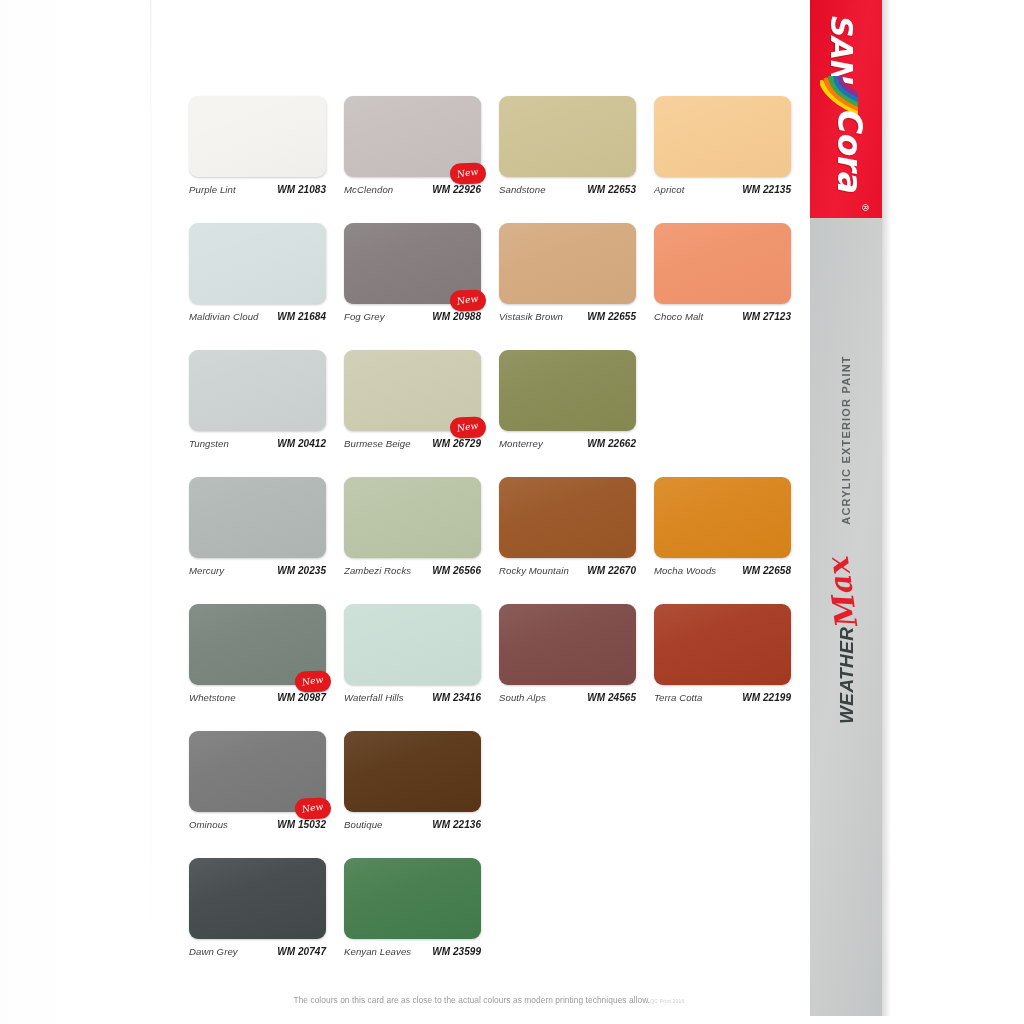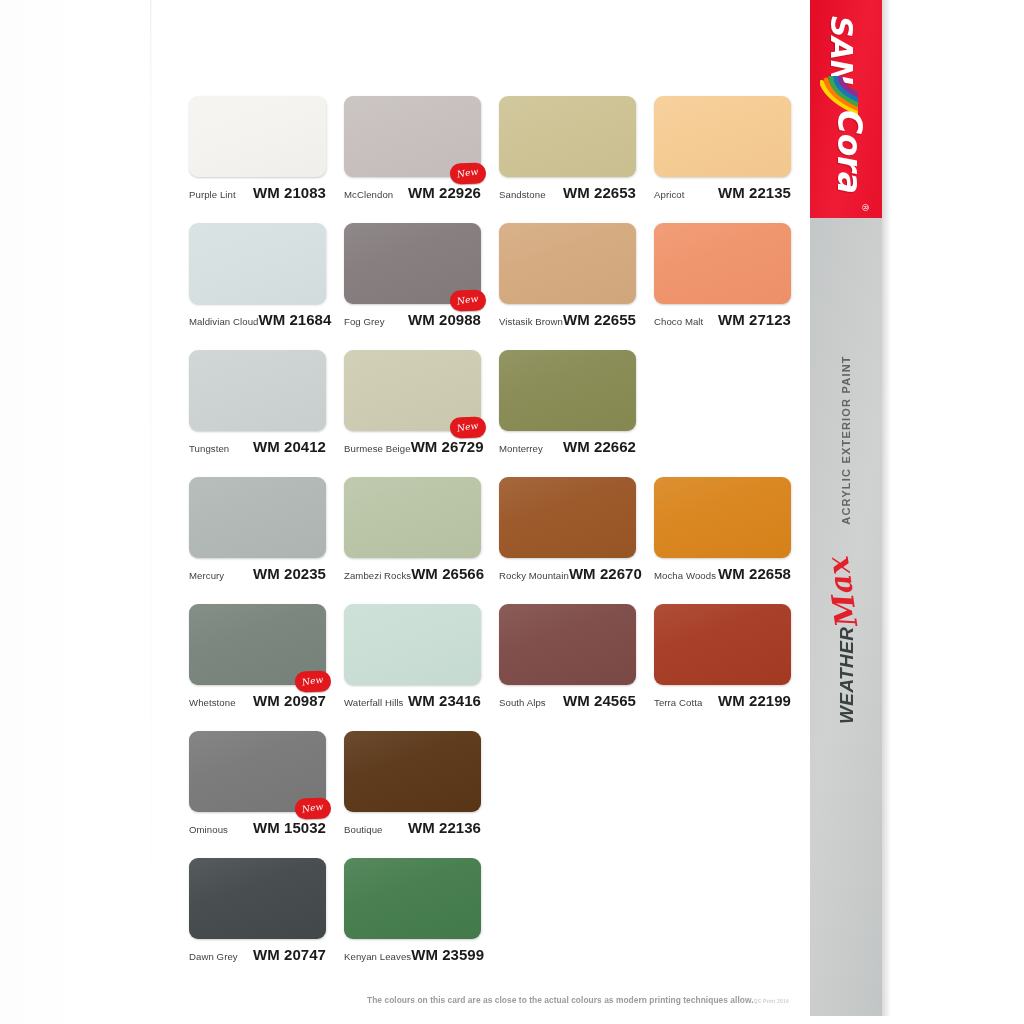--- a/index.html
+++ b/index.html
@@ -109,45 +109,45 @@
     letter-spacing: .2px;
     transform: rotate(-7deg);
   }
 
   .meta {
     margin-top: 7px;
     display: flex;
     align-items: baseline;
     justify-content: space-between;
     width: 137px;
+    font-style: italic;
   }
   .cname {
     font-size: 9.6px;
     color: #3f3f3f;
     letter-spacing: .08px;
     white-space: nowrap;
   }
   .ccode {
-    font-size: 15px;
+    font-size: 10px;
     font-weight: bold;
     color: #1b1b1b;
     letter-spacing: .05px;
     white-space: nowrap;
   }
 
   
   #footer {
     position: absolute;
     left: 189px;
     top: 995px;
     width: 600px;
     display: flex;
     align-items: baseline;
-    justify-content: flex-end;
-    font-weight: bold;
+    justify-content: center;
   }
   #footer .disclaimer {
     font-size: 8.4px;
     color: #9b9b9b;
     letter-spacing: .05px;
   }
   #footer .reftag {
     font-size: 5px;
     color: #cfcfcf;
     letter-spacing: .2px;

